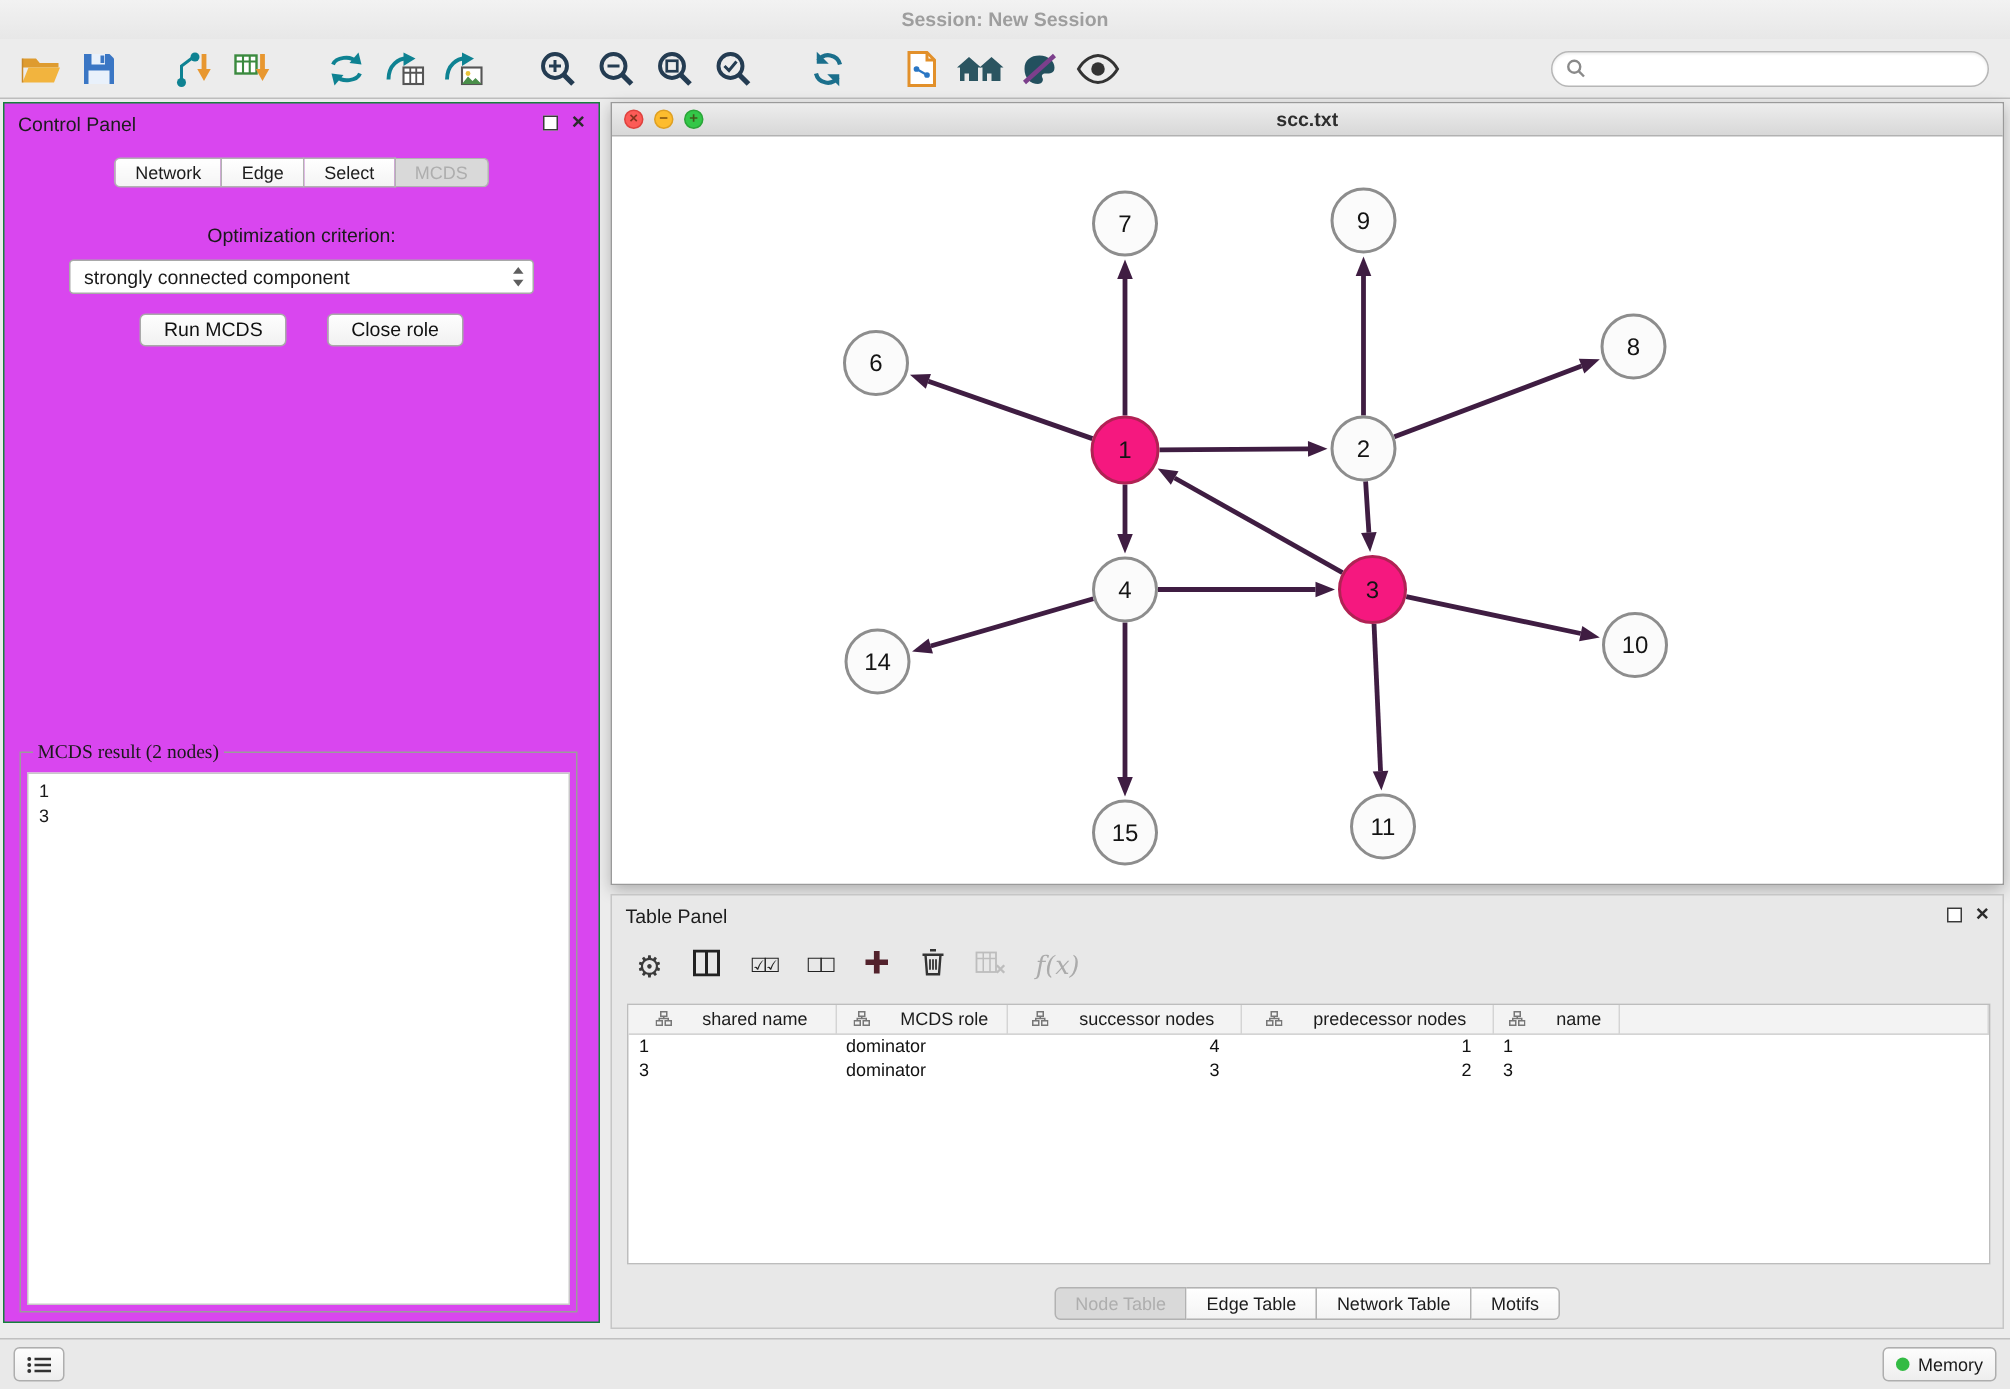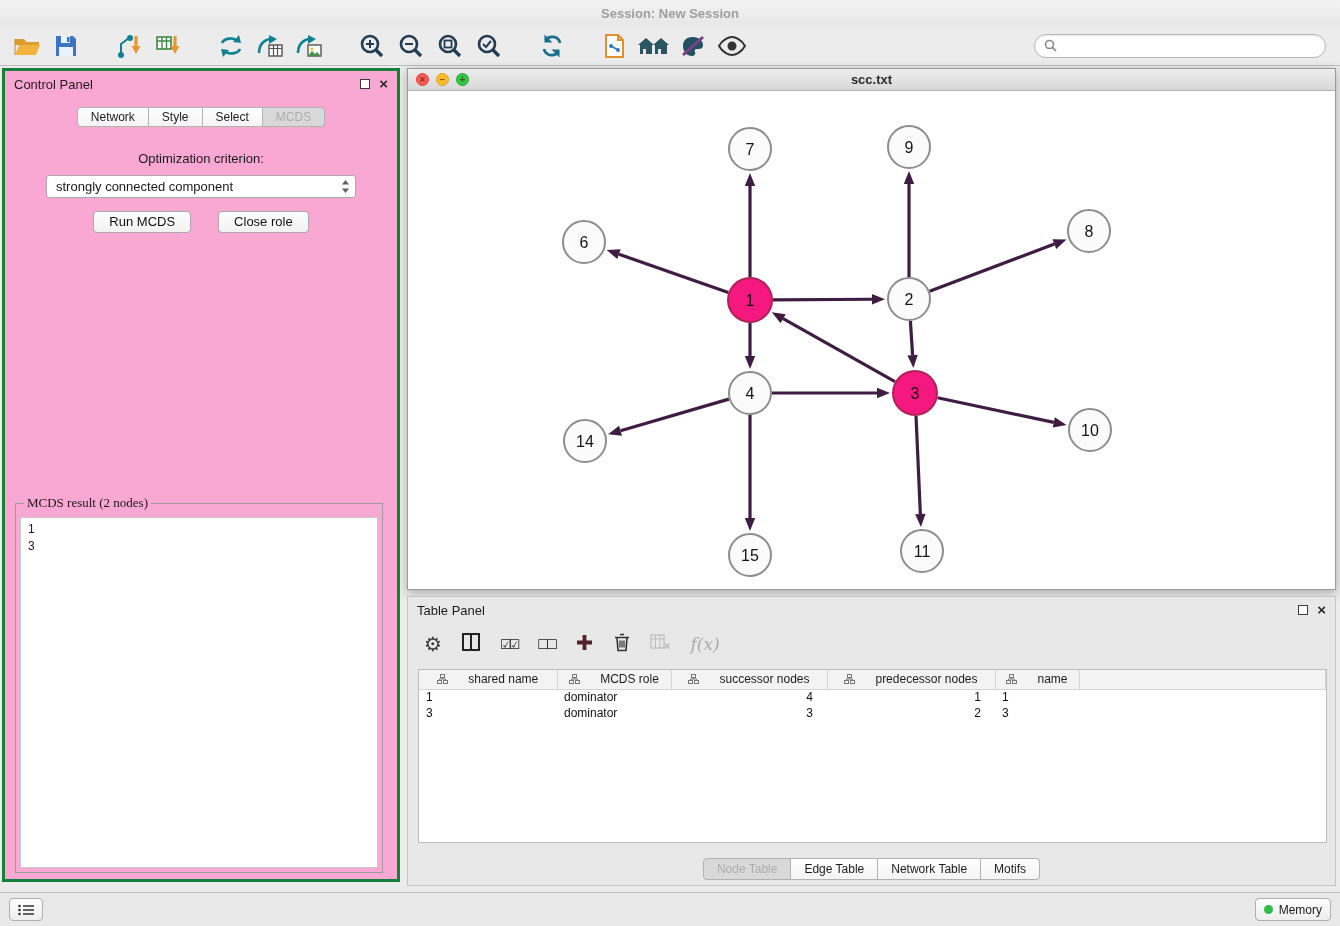--- a/index.html
+++ b/index.html
@@ -22,21 +22,21 @@
   .search-wrap { margin-left:auto; margin-right:4px; width:292px; height:24px;
     border:1px solid #b6b6b6; border-radius:12px; background:#fff;
     display:flex; align-items:center; padding:0 9px; box-shadow:inset 0 1px 2px rgba(0,0,0,.08); }
   .search-wrap input { border:none; outline:none; flex:1; font-size:12px; background:transparent; margin-left:6px; font-family:inherit; }
 
   
   .main { position:absolute; top:66px; left:0; right:0; bottom:34px; }
 
   
   .cp { position:absolute; left:2px; top:2px; width:398px; height:814px;
-    background:#f9a8d4; border:3px solid #15803d; }
+    background:#d946ef; border:1px solid #15803d; }
   .panel-head { height:26px; display:flex; align-items:center; padding:0 9px; }
   .panel-head .ptitle { font-size:13px; color:#1c1c1c; }
   .panel-head .picons { margin-left:auto; display:flex; align-items:center; gap:9px; }
   .float-ic { width:10px; height:10px; border:1.5px solid #3a3a3a; display:inline-block; background:#fff; }
   .close-ic { font-size:15px; font-weight:bold; color:#2b2b2b; line-height:10px; }
 
   .seg { display:inline-flex; }
   .seg .tab { height:20px; line-height:18px; padding:0 13px; font-size:12px;
     background:linear-gradient(#fff,#f4f4f4); border:1px solid #b2b2b2; border-left:none; color:#1c1c1c; }
   .seg .tab:first-child { border-left:1px solid #b2b2b2; border-radius:4px 0 0 4px; }
@@ -246,21 +246,21 @@
     <div class="cp">
       <div class="panel-head">
         <span class="ptitle">Control Panel</span>
         <span class="picons">
           <span class="float-ic"></span>
           <span class="close-ic">×</span>
         </span>
       </div>
       <div class="cp-tabs seg">
         <span class="tab">Network</span>
-        <span class="tab">Style</span>
+        <span class="tab">Edge</span>
         <span class="tab">Select</span>
         <span class="tab sel">MCDS</span>
       </div>
       <div class="opt-label">Optimization criterion:</div>
       <div class="dropdown">
         <span>strongly connected component</span>
         <span class="stepper">
           <svg width="9" height="15" viewBox="0 0 9 15">
               <path d="M4.5 1L8 5.5H1z" fill="#5e5e5e"></path>
               <path d="M4.5 14L1 9.5h7z" fill="#5e5e5e"></path>

